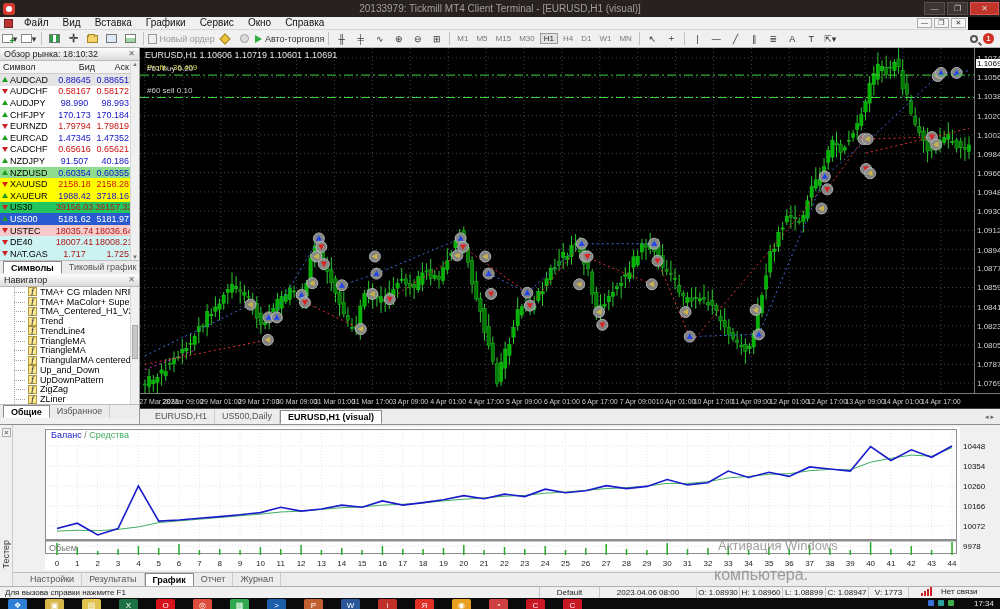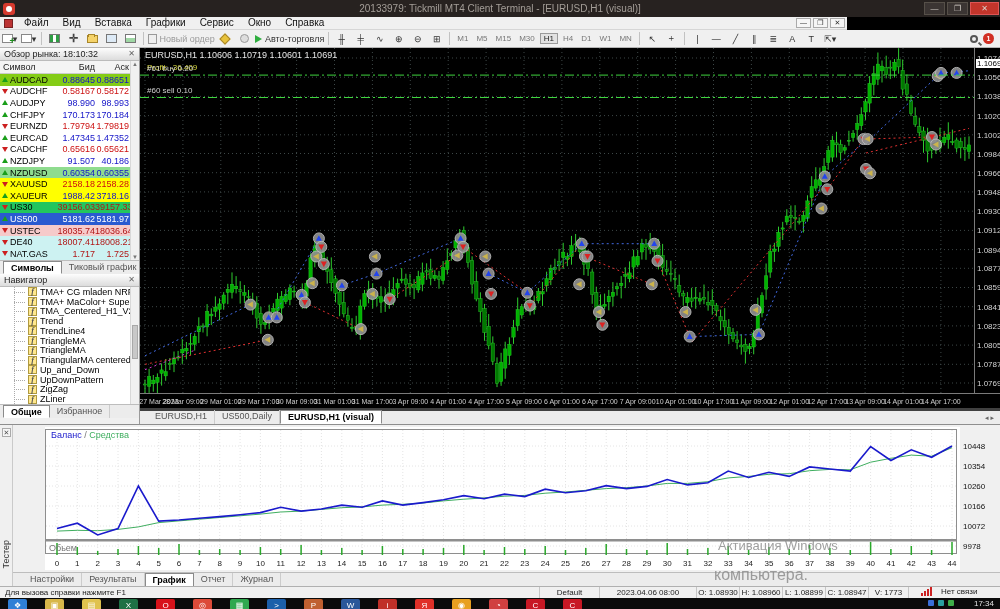--- a/index.html
+++ b/index.html
@@ -10,21 +10,21 @@
 .titlebar{position:absolute;left:0;top:0;width:1000px;height:17px;background:#272220;
   display:flex;align-items:center;color:#a49e98;font-size:10px}
 .app-logo{width:12px;height:12px;margin:0 3px;background:#d63a2e;border-radius:3px;position:relative;flex:none}
 .app-logo::after{content:"";position:absolute;left:3px;top:3px;width:6px;height:6px;background:#fff;border-radius:50%}
 .tb-title{position:absolute;left:100px;right:100px;text-align:center;white-space:nowrap;overflow:hidden}
 .win-controls{margin-left:auto;display:flex;z-index:2;padding-right:1px}
 .win-btn{width:21px;height:13px;margin-left:2px;background:#3b3533;color:#d8d2cc;font-size:8px;
   line-height:11px;text-align:center;border:1px solid #565049}
 .win-btn.close{background:#c2352b;width:29px;border-color:#d55}
 
-.menubar{position:absolute;top:17px;left:0;width:847px;height:13px;background:#f0f0f0;
+.menubar{position:absolute;top:17px;left:0;width:968px;height:13px;background:#f0f0f0;
   border-bottom:1px solid #d6d6d6;display:flex;align-items:center;font-size:10px;color:#111}
 .mdoc-icon{width:9px;height:9px;margin:0 4px;background:#b33;border:1px solid #722;flex:none}
 .menu-item{padding:0 7px;line-height:12px}
 .mdi-controls{margin-left:auto;display:flex;padding-right:2px}
 .mdi-btn{width:15px;height:10px;margin-left:2px;background:#f6f6f6;border:1px solid #aaa;
   font-size:7px;line-height:8px;text-align:center;color:#333}
 
 .toolbar{position:absolute;top:30px;left:0;width:1000px;height:18px;background:#f0f0f0;
   border-bottom:1px solid #b4b4b4;display:flex;align-items:center;font-size:9px;color:#333}
 .tbtn{height:16px;min-width:17px;margin:0 1px;display:flex;align-items:center;justify-content:center;flex:none}
@@ -56,21 +56,21 @@
   font-size:9px;padding:1px 4px;color:#222;display:flex;align-items:center}
 .panel-close{margin-left:auto;font-size:8px;color:#666;line-height:8px}
 .mw-table{position:relative;background:#fff;height:199px;font-size:9px;overflow:hidden}
 .mw-colhead{display:flex;height:13px;background:#f4f4f4;border-bottom:1px solid #ccc;color:#222;align-items:center}
 .mw-colhead span{display:block}
 .cw-sym{width:54px;padding-left:3px}
 .cw-bid{width:41px;text-align:right}
 .cw-ask{width:34px;text-align:right}
 .mw-row{display:flex;height:11.6px;align-items:center;white-space:nowrap}
 .mw-sym{width:54px;padding-left:2px;display:flex;align-items:center;gap:2px;color:#000;overflow:hidden}
-.mw-bid{width:41px;text-align:right}
+.mw-bid{width:41px;text-align:center}
 .mw-ask{width:34px;text-align:right}
 .arr{width:0;height:0;flex:none}
 .arr.up{border-left:3px solid transparent;border-right:3px solid transparent;border-bottom:5px solid #1a9e1a}
 .arr.down{border-left:3px solid transparent;border-right:3px solid transparent;border-top:5px solid #cc2020}
 .mw-scroll{position:absolute;right:0;top:0;bottom:0;width:9px;background:#f0f0f0;border-left:1px solid #d8d8d8;
   display:flex;flex-direction:column;justify-content:space-between;align-items:center;font-size:6px;color:#777}
 .tabsbar{height:14px;background:#ececec;display:flex;align-items:flex-end;font-size:9px;color:#555;
   border-top:1px solid #bdbdbd;padding-left:3px}
 .tabx{padding:0 7px;height:13px;line-height:12px;border-right:1px solid #ccc;white-space:nowrap}
 .tabx.active{background:#fff;border:1px solid #8a8a8a;border-bottom:1px solid #fff;font-weight:bold;color:#000}
@@ -89,21 +89,21 @@
 .chdr{position:absolute;left:5px;top:2px;color:#e8e8e8;font-size:9px;z-index:5}
 .cprofit{position:absolute;left:7px;top:15px;color:#d9d93e;font-size:8px;z-index:5}
 .ordlbl{position:absolute;color:#cfcfcf;font-size:8px;z-index:5;white-space:nowrap}
 .paxis{position:absolute;left:834px;top:0;width:26px;height:345px;background:#000;border-left:1px solid #7a7a7a;
   font-size:8px;color:#d4d4d4}
 .paxis span{position:absolute;left:2px;white-space:nowrap}
 .paxis .cur{background:#fff;color:#000;padding:0 1px;left:1px;z-index:3}
 .taxis{position:absolute;left:0;top:345px;width:860px;height:15px;background:#000;border-top:1px solid #7a7a7a;
   font-size:7px;color:#cfcfcf}
 .taxis span{position:absolute;top:4px;transform:translateX(-50%);white-space:nowrap}
-.ctabs{position:absolute;left:0;top:360px;width:860px;height:16px;background:#ececec;border-top:3px solid #404040;
+.ctabs{position:absolute;left:0;top:360px;width:860px;height:16px;background:#ececec;border-top:1px solid #404040;
   display:flex;align-items:flex-end;font-size:9px;color:#555;padding-left:8px}
 .ctabs .tabx{height:14px;line-height:13px}
 .ctab-arrows{margin-left:auto;padding-right:6px;font-size:7px;color:#666;align-self:center}
 
 .tester{position:absolute;left:0;top:424px;width:1000px;height:162px;background:#f0f0f0;border-top:1px solid #8e8e8e}
 .tstrip{position:absolute;left:0;top:0;width:13px;height:162px;border-right:1px solid #cacaca}
 .tstrip-close{position:absolute;left:2px;top:3px;width:9px;height:9px;border:1px solid #aaa;background:#f6f6f6;
   font-size:7px;line-height:7px;text-align:center;color:#555}
 .tstrip-label{position:absolute;left:1px;bottom:18px;writing-mode:vertical-rl;transform:rotate(180deg);
   font-size:9px;color:#333}
@@ -224,21 +224,21 @@
         <span>Обзор рынка: 18:10:32</span>
         <span class="panel-close">✕</span>
       </div>
       <div class="mw-table">
         <div class="mw-colhead" id="mw-colhead">
             <span class="cw-sym">Символ</span>
             <span class="cw-bid">Бид</span>
             <span class="cw-ask">Аск</span>
           </div>
         <div id="mw-rows">
-            <div class="mw-row" style="background: #84cc16;">
+            <div class="mw-row" style="background: #e5e5e5;">
               <span class="mw-sym">
                 <span class="arr up"></span>
                 <span>AUDCAD</span>
               </span>
               <span class="mw-bid" style="color: rgb(20, 20, 200);">0.88645</span>
               <span class="mw-ask" style="color: rgb(20, 20, 200);">0.88651</span>
             </div>
             <div class="mw-row" style="background: rgb(255, 255, 255);">
               <span class="mw-sym">
                 <span class="arr down"></span>

